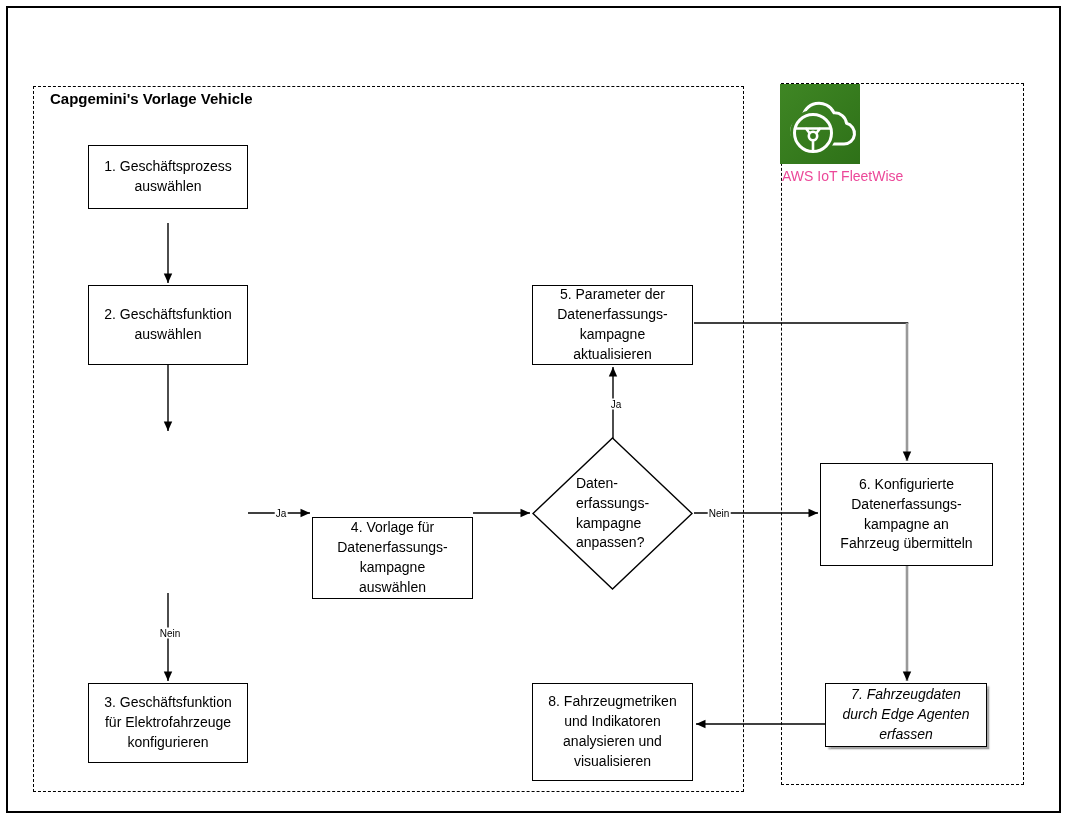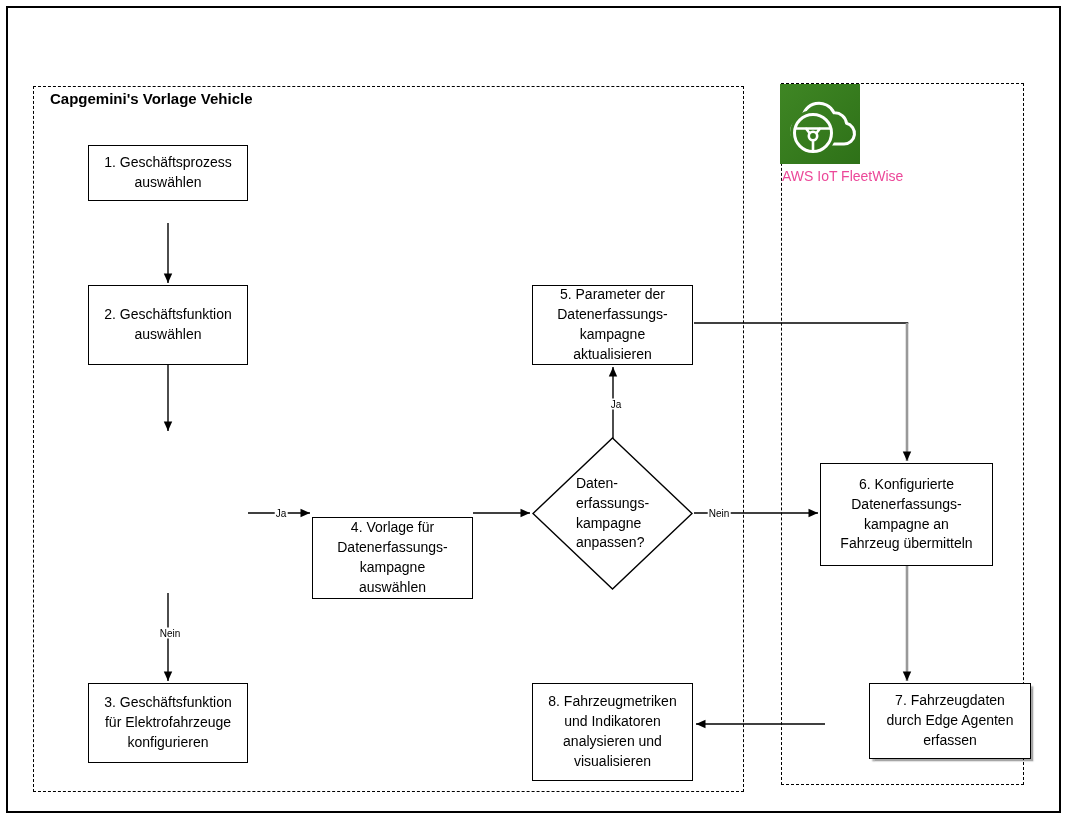--- a/index.html
+++ b/index.html
@@ -111,21 +111,21 @@
     <line x1="694" y1="513" x2="818" y2="513" stroke="#000" stroke-width="1.4" marker-end="url(#arr)"></line>
 
     <polyline points="694,323 908.3,323" fill="none" stroke="#000" stroke-width="1.4"></polyline>
     <line x1="907" y1="323" x2="907" y2="461" stroke="#999999" stroke-width="2.6" marker-end="url(#arr)"></line>
 
     <line x1="907" y1="566" x2="907" y2="681" stroke="#999999" stroke-width="2.6" marker-end="url(#arr)"></line>
 
     <line x1="825" y1="724" x2="696" y2="724" stroke="#000" stroke-width="1.4" marker-end="url(#arr)"></line>
   </svg>
 
-  <div class="node" style="left:88px;top:145px;width:160px;height:56px;">1. Geschäftsprozess
+  <div class="node" style="left:88px;top:145px;width:160px;height:64px;">1. Geschäftsprozess
 auswählen</div>
 
   <div class="node" style="left:88px;top:285px;width:160px;height:80px;">2. Geschäftsfunktion
 auswählen</div>
 
   <div class="node" style="left:88px;top:683px;width:160px;height:80px;">3. Geschäftsfunktion
 für Elektrofahrzeuge
 konfigurieren</div>
 
   <div class="node" style="left:312px;top:473px;width:161px;height:82px;margin-top:44px;">4. Vorlage für
@@ -136,21 +136,21 @@
   <div class="node" style="left:532px;top:285px;width:161px;height:80px;">5. Parameter der
 Datenerfassungs-
 kampagne
 aktualisieren</div>
 
   <div class="node" style="left:820px;top:463px;width:173px;height:103px;">6. Konfigurierte
 Datenerfassungs-
 kampagne an
 Fahrzeug übermitteln</div>
 
-  <div class="node shadowed" style="left:869px;top:683px;width:162px;height:76px;">7. Fahrzeugdaten
+  <div class="node shadowed" style="left:825px;top:683px;width:162px;height:64px;font-style:italic;">7. Fahrzeugdaten
 durch Edge Agenten
 erfassen</div>
 
   <div class="node" style="left:532px;top:683px;width:161px;height:98px;">8. Fahrzeugmetriken
 und Indikatoren
 analysieren und
 visualisieren</div>
 
 
   <div class="diamond" style="left:532px;top:437px;width:161px;height:153px;">

